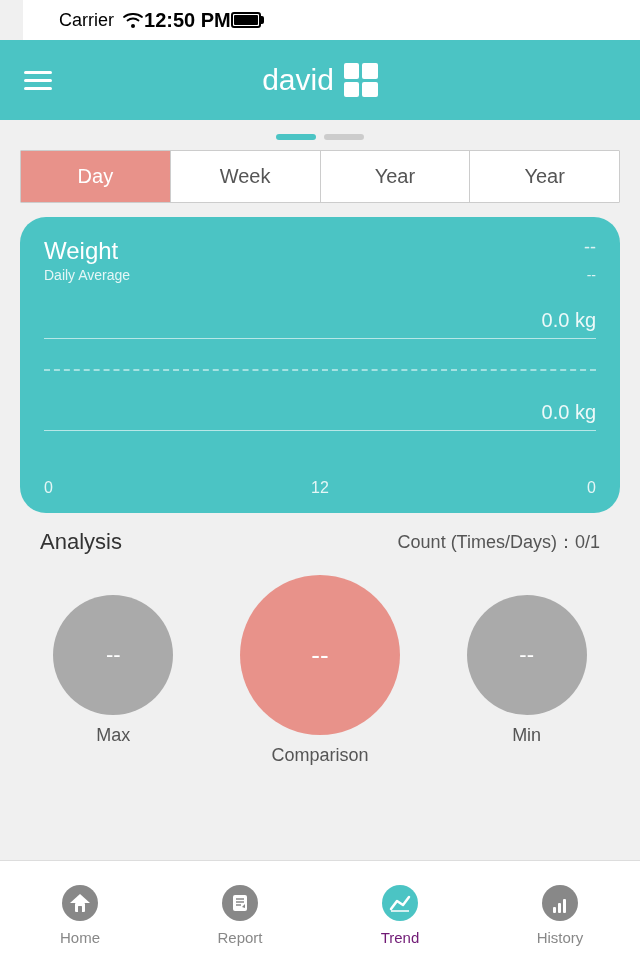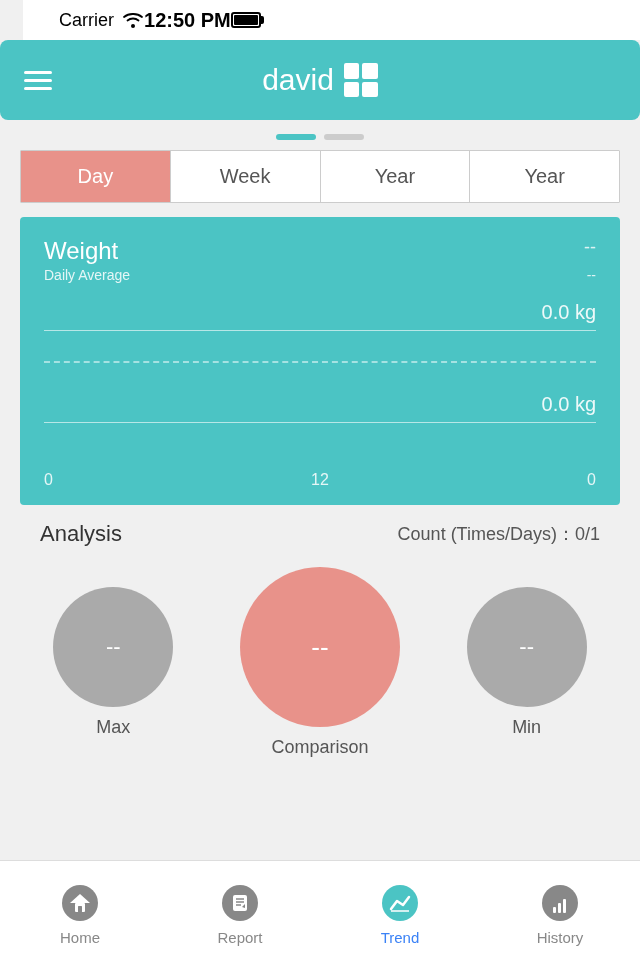--- a/index.html
+++ b/index.html
@@ -52,21 +52,20 @@
 
     
     .header {
       width: 100%;
       height: 80px;
       background: #4bc4c4;
       display: flex;
       align-items: center;
       justify-content: center;
       position: relative;
-      border-radius: 8px;
     }
     .menu-icon {
       position: absolute;
       left: 24px;
       display: flex; flex-direction: column; gap: 5px;
       cursor: pointer;
     }
     .menu-icon span {
       display: block;
       width: 28px; height: 3px;
@@ -126,32 +125,32 @@
     .tab-item.active {
       background: #e8928a;
       color: #fff;
       font-weight: 500;
     }
 
     
     .chart-card {
       margin: 14px 20px 0;
       background: #4bc4c4;
-      border-radius: 4px;
+      border-radius: 26px;
       padding: 20px 24px 16px;
       color: #fff;
     }
     .chart-header {
       display: flex;
       justify-content: space-between;
       margin-bottom: 2px;
     }
     .chart-title { font-size: 24px; font-weight: 500; }
     .chart-dash { font-size: 18px; color: rgba(255,255,255,0.8); }
-    .chart-subtitle { font-size: 14px; color: rgba(255,255,255,0.85); margin-bottom: 14px; }
+    .chart-subtitle { font-size: 14px; color: rgba(255,255,255,0.85); margin-bottom: 22px; }
     .chart-subtitle-row { display: flex; justify-content: space-between; }
 
     .chart-area {
       position: relative;
       height: 160px;
       margin: 4px 0;
     }
     .chart-top-value {
       text-align: right;
       font-size: 20px;
@@ -242,21 +241,21 @@
       align-items: center;
       gap: 4px;
       cursor: pointer;
       padding-top: 6px;
     }
     .nav-icon {
       width: 44px; height: 44px;
       display: flex; align-items: center; justify-content: center;
     }
     .nav-label { font-size: 15px; color: #888; }
-    .nav-label.active { color: #3b82f6; }
+    .nav-label.active { color: #701a75; }
 
     
     svg { display: block; }
   </style>
 </head>
 <body>
 
 <div class="status-bar">
   <div class="status-left">
     <span>Carrier</span>

